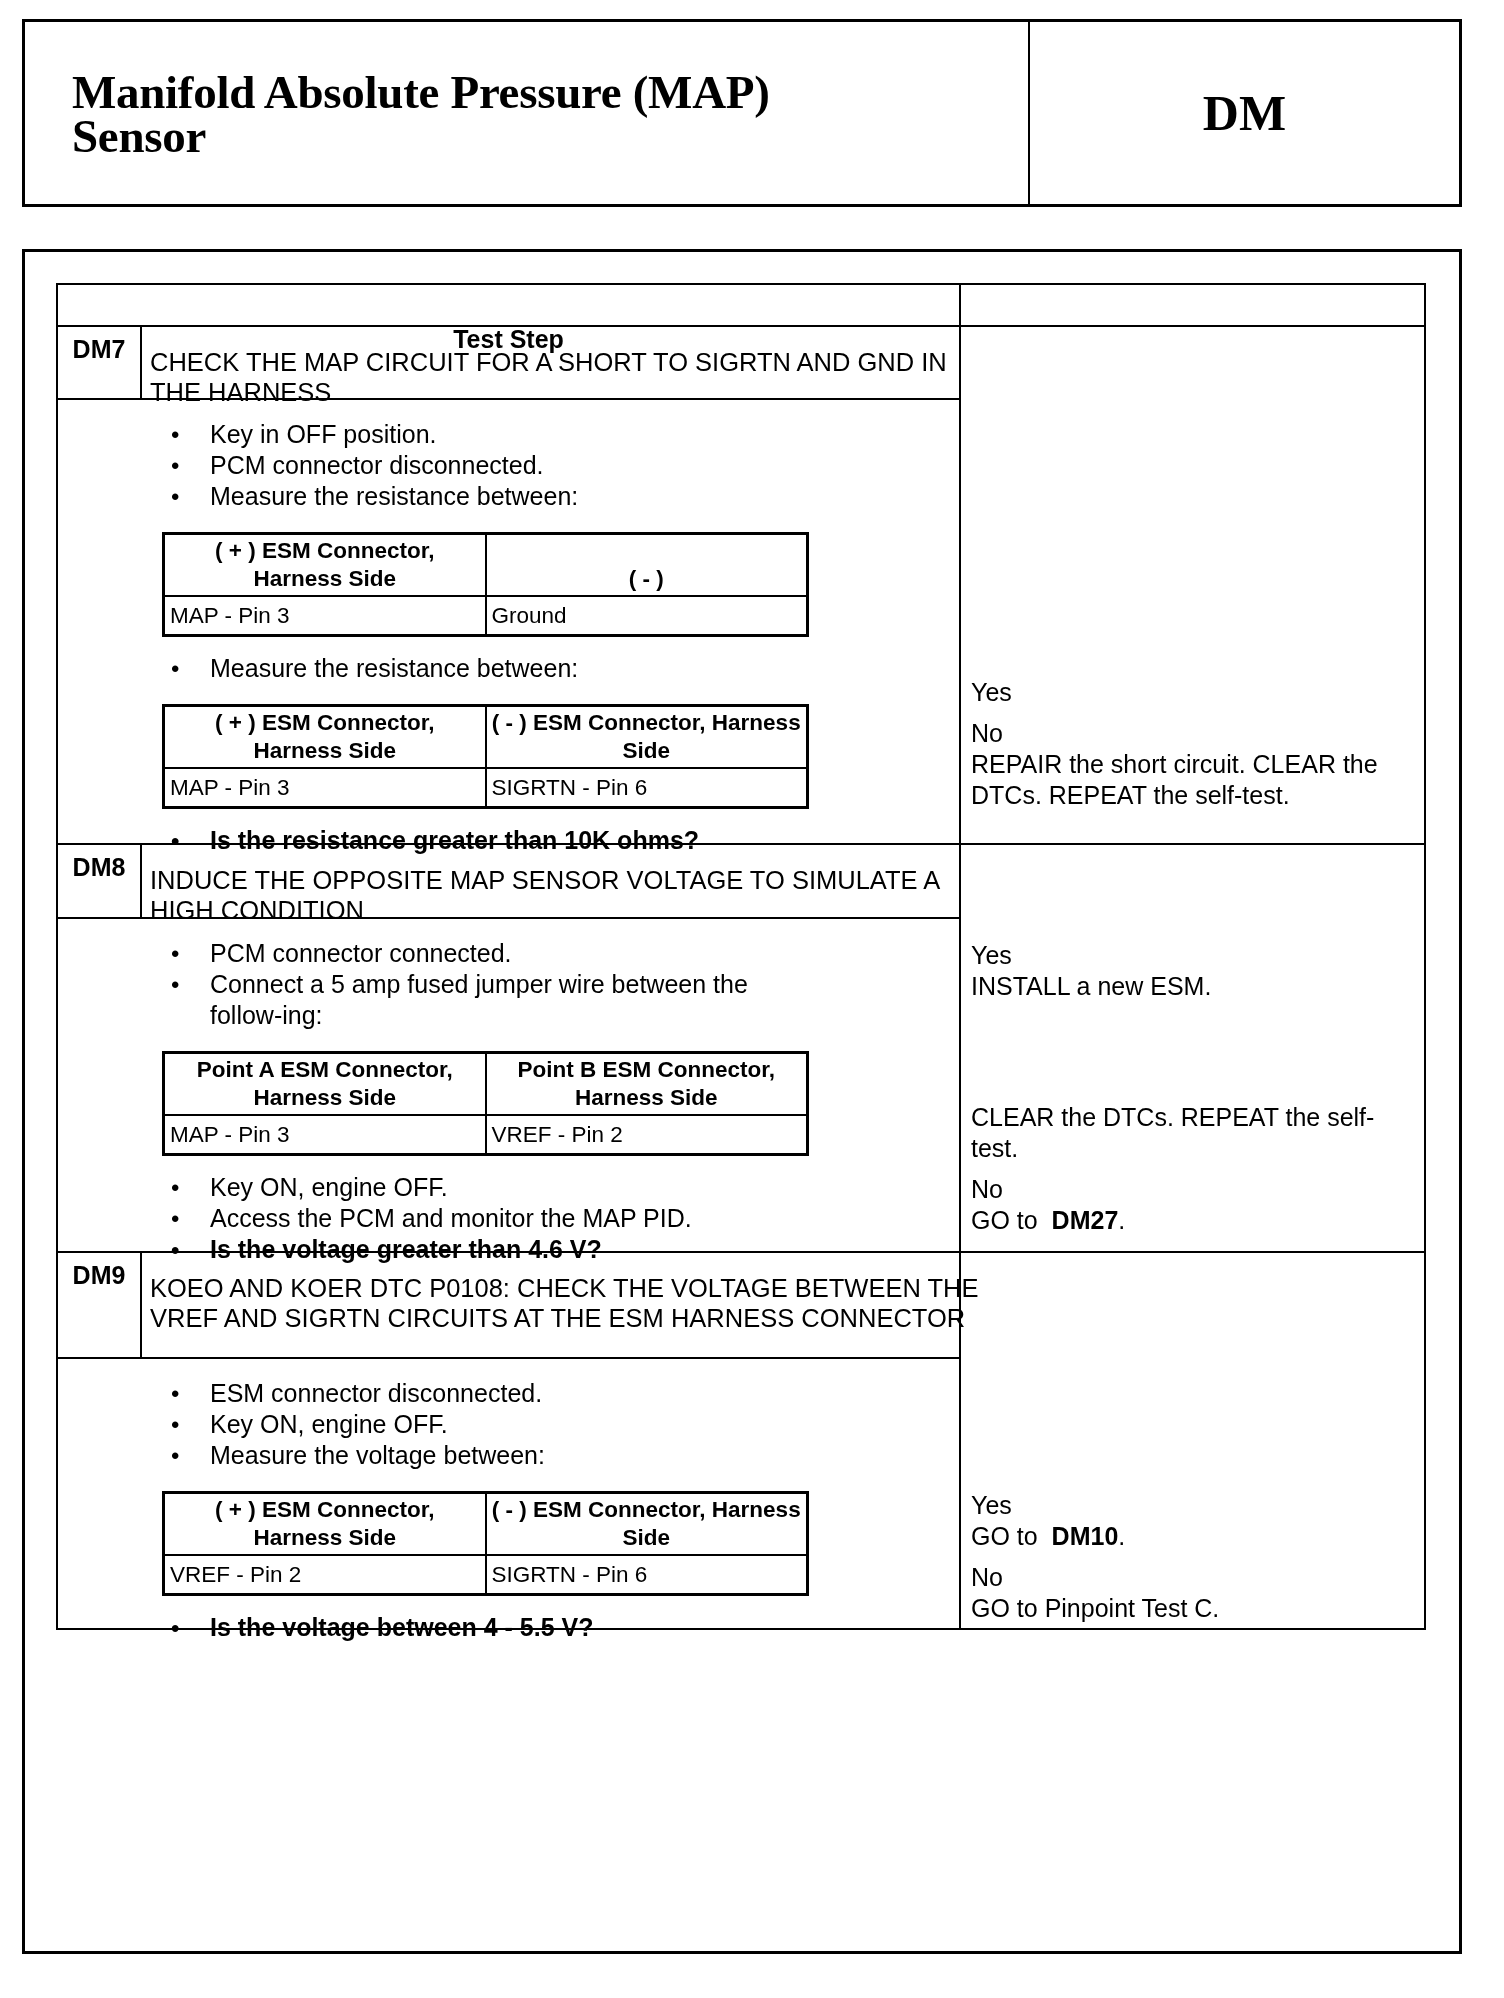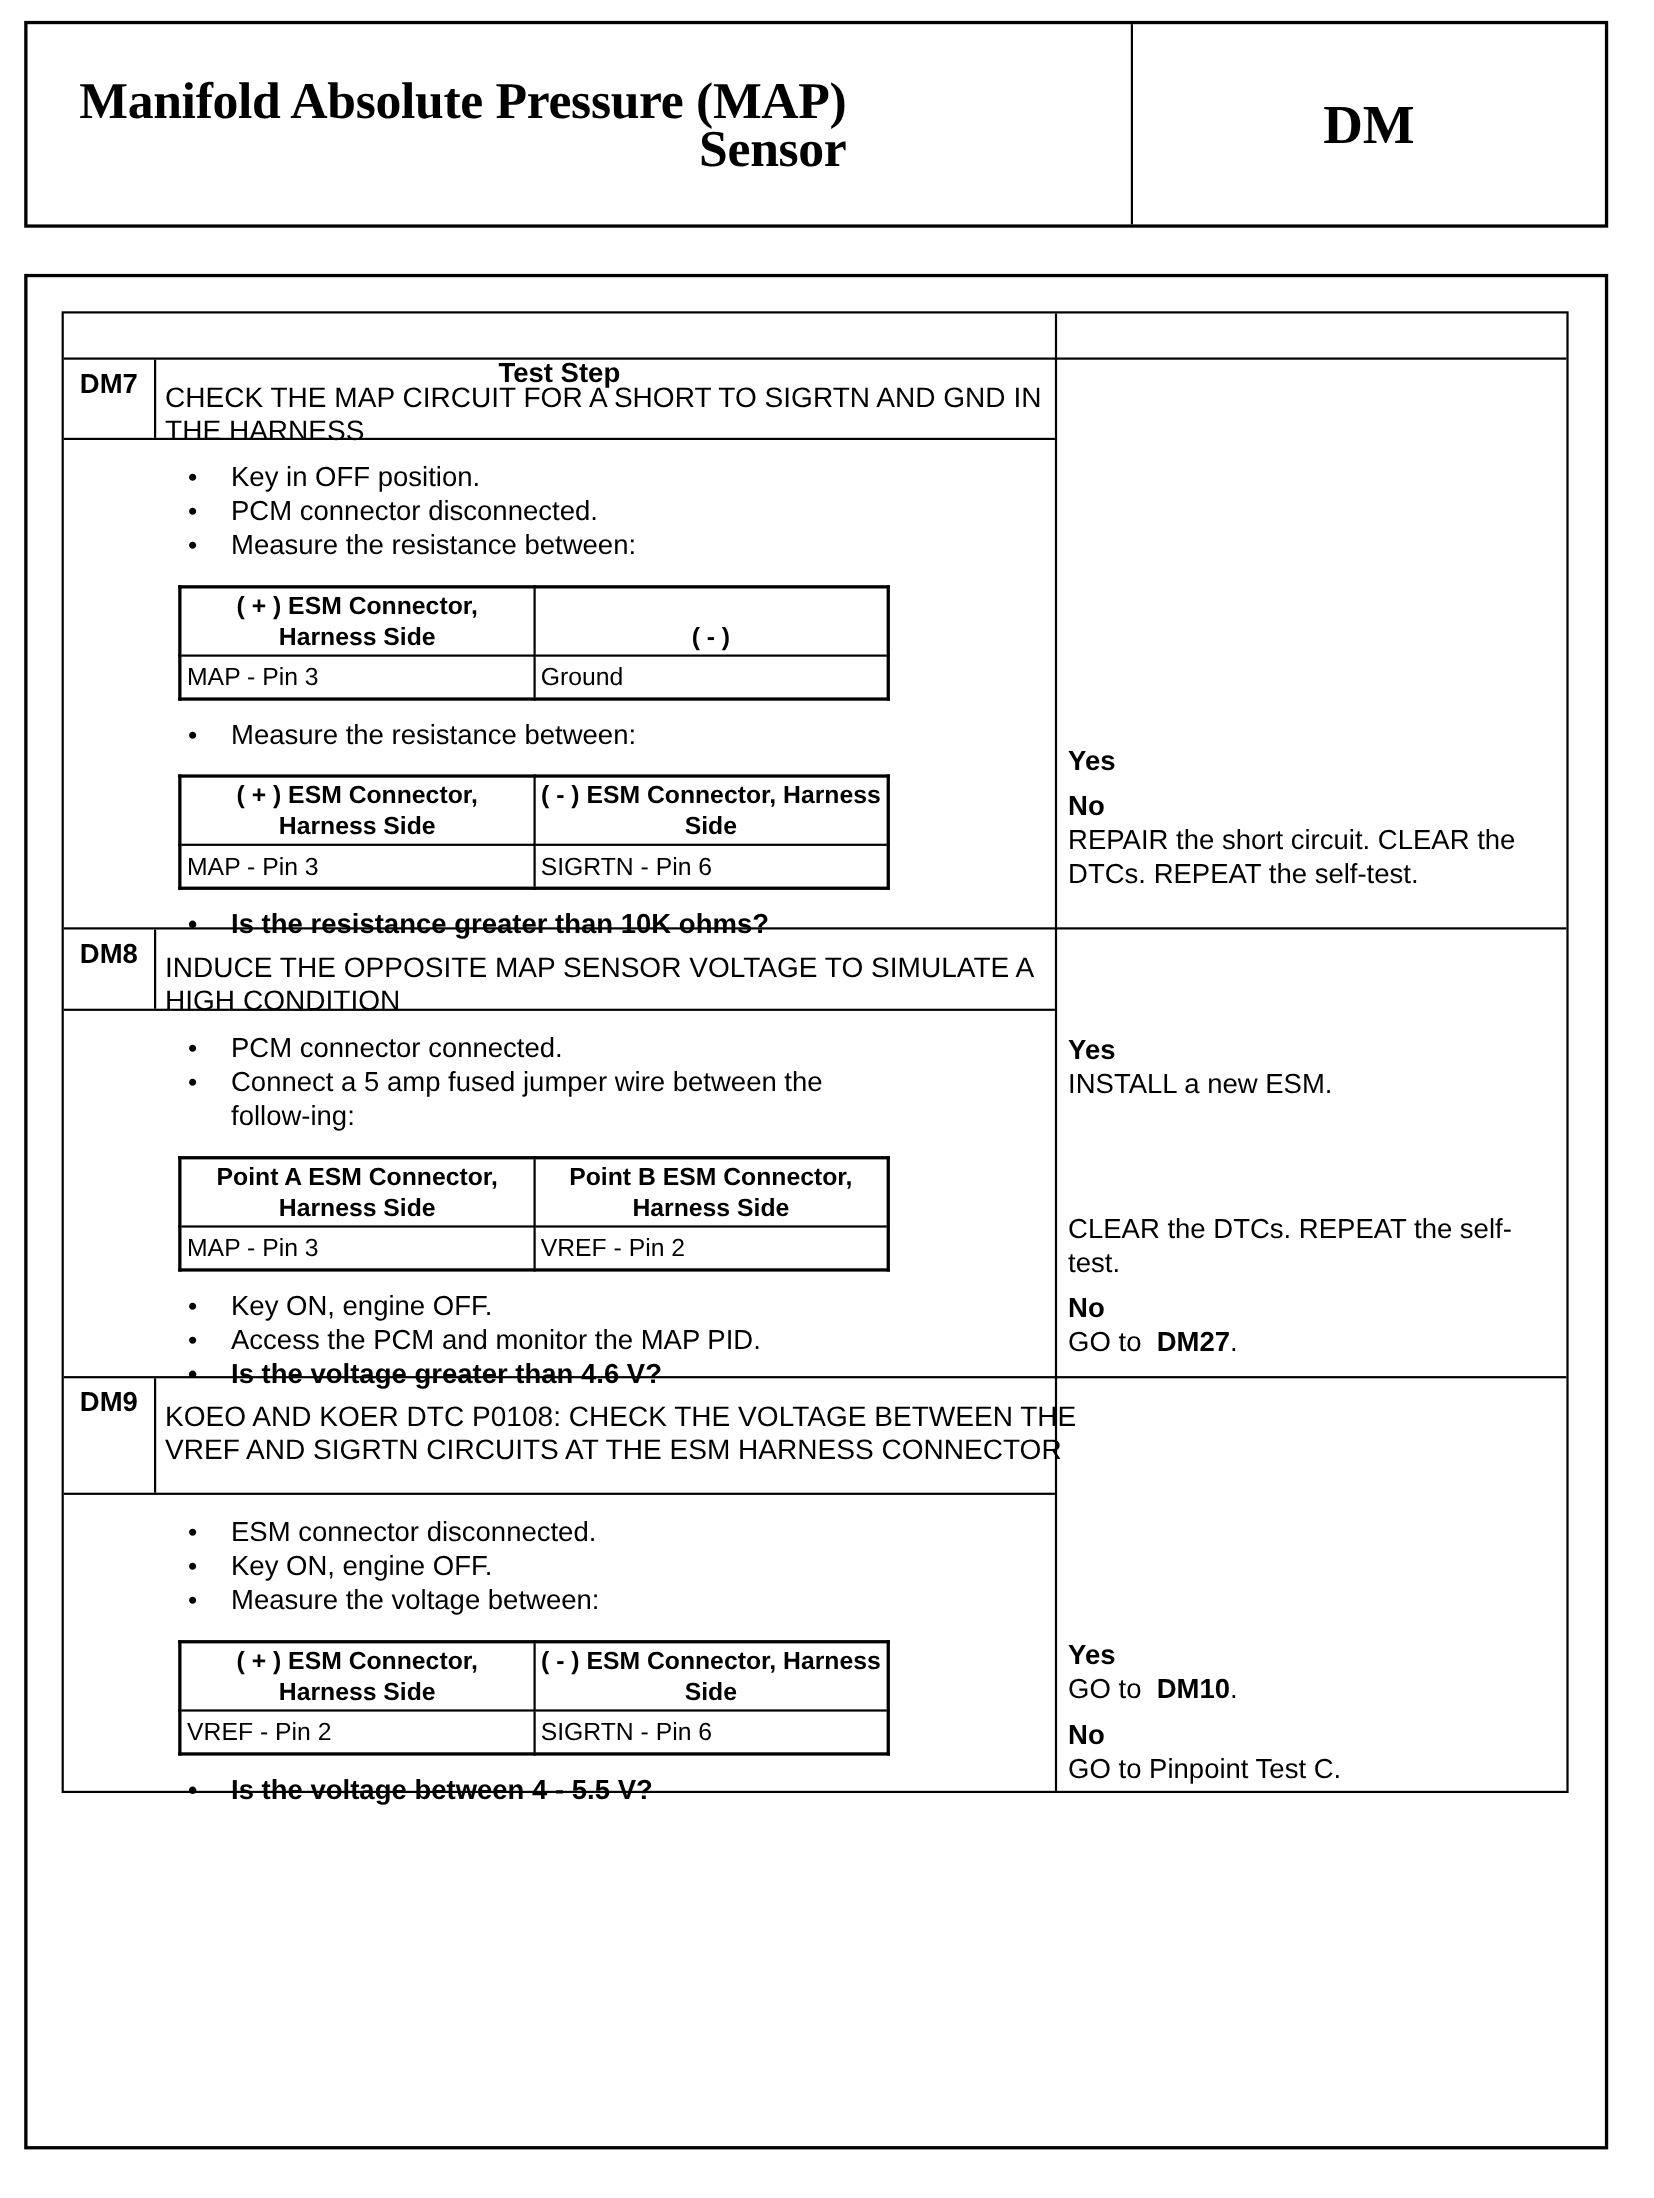--- a/index.html
+++ b/index.html
@@ -1,18 +1,18 @@
 <!DOCTYPE html>
 <html><head>
 <meta charset="utf-8">
 <style>
   html, body { margin:0; padding:0; background:#ffffff; }
   body { width:1504px; height:1998px; position:relative; overflow:hidden; color:#000;
          font-family:"Liberation Sans", sans-serif; }
-  .box { position:absolute; border:3px solid #000; box-sizing:border-box;text-align:right; }
+  .box { position:absolute; border:3px solid #000; box-sizing:border-box; }
   #header-box { left:22px; top:19px; width:1440px; height:188px; }
   #header-divider { position:absolute; left:1003px; top:0; bottom:0; border-left:2px solid #000; }
   #doc-title { position:absolute; left:47px; top:48px; margin:0;
                font-family:"Liberation Serif", serif; font-weight:bold; font-size:47px; line-height:44px; letter-spacing:-0.3px; }
   #section-code { position:absolute; left:1005px; right:0; top:0; bottom:0; display:flex; align-items:center; justify-content:center;
                   font-family:"Liberation Serif", serif; font-weight:bold; font-size:50px; }
   #main-box { left:22px; top:249px; width:1440px; height:1705px; }
 
   .tbl { position:absolute; left:56px; width:1370px; top:283px; height:1347px; border:2px solid #000; box-sizing:border-box; }
   .hl { position:absolute; left:0; right:0; border-top:2px solid #000; }
@@ -24,21 +24,21 @@
   .body { position:absolute; left:0; width:900px; font-size:25px; }
   ul.bl { list-style:none; margin:16px; padding:0; }
   ul.bl li { position:relative; padding-left:136px; line-height:31px; }
   ul.bl li::before { content:"\2022"; position:absolute; left:97px; font-size:24px; }
   ul.bl li.q { font-weight:bold; }
   .sub { margin:20px 4px 12px 104px; border-collapse:collapse; border:3px solid #000; width:647px; }
   .sub td, .sub th { border:2px solid #000; font-size:22.5px; padding:2px 5px; }
   .sub th { font-weight:bold; text-align:center; line-height:28px; width:50%; vertical-align:bottom; }
   .sub td { line-height:33px; }
   .res { position:absolute; left:913px; width:440px; font-size:25px; line-height:31px; }
-  .res .lbl { font-weight:bold; }
+  .res .lbl { font-weight:normal; }
   .res .gap { height:10px; }
   b.ref { font-weight:bold; }
 </style>
 </head>
 <body>
 
 <div class="box" id="header-box">
   <h1 id="doc-title">
     <span>Manifold Absolute Pressure (MAP)</span><br>
     <span>Sensor</span>

